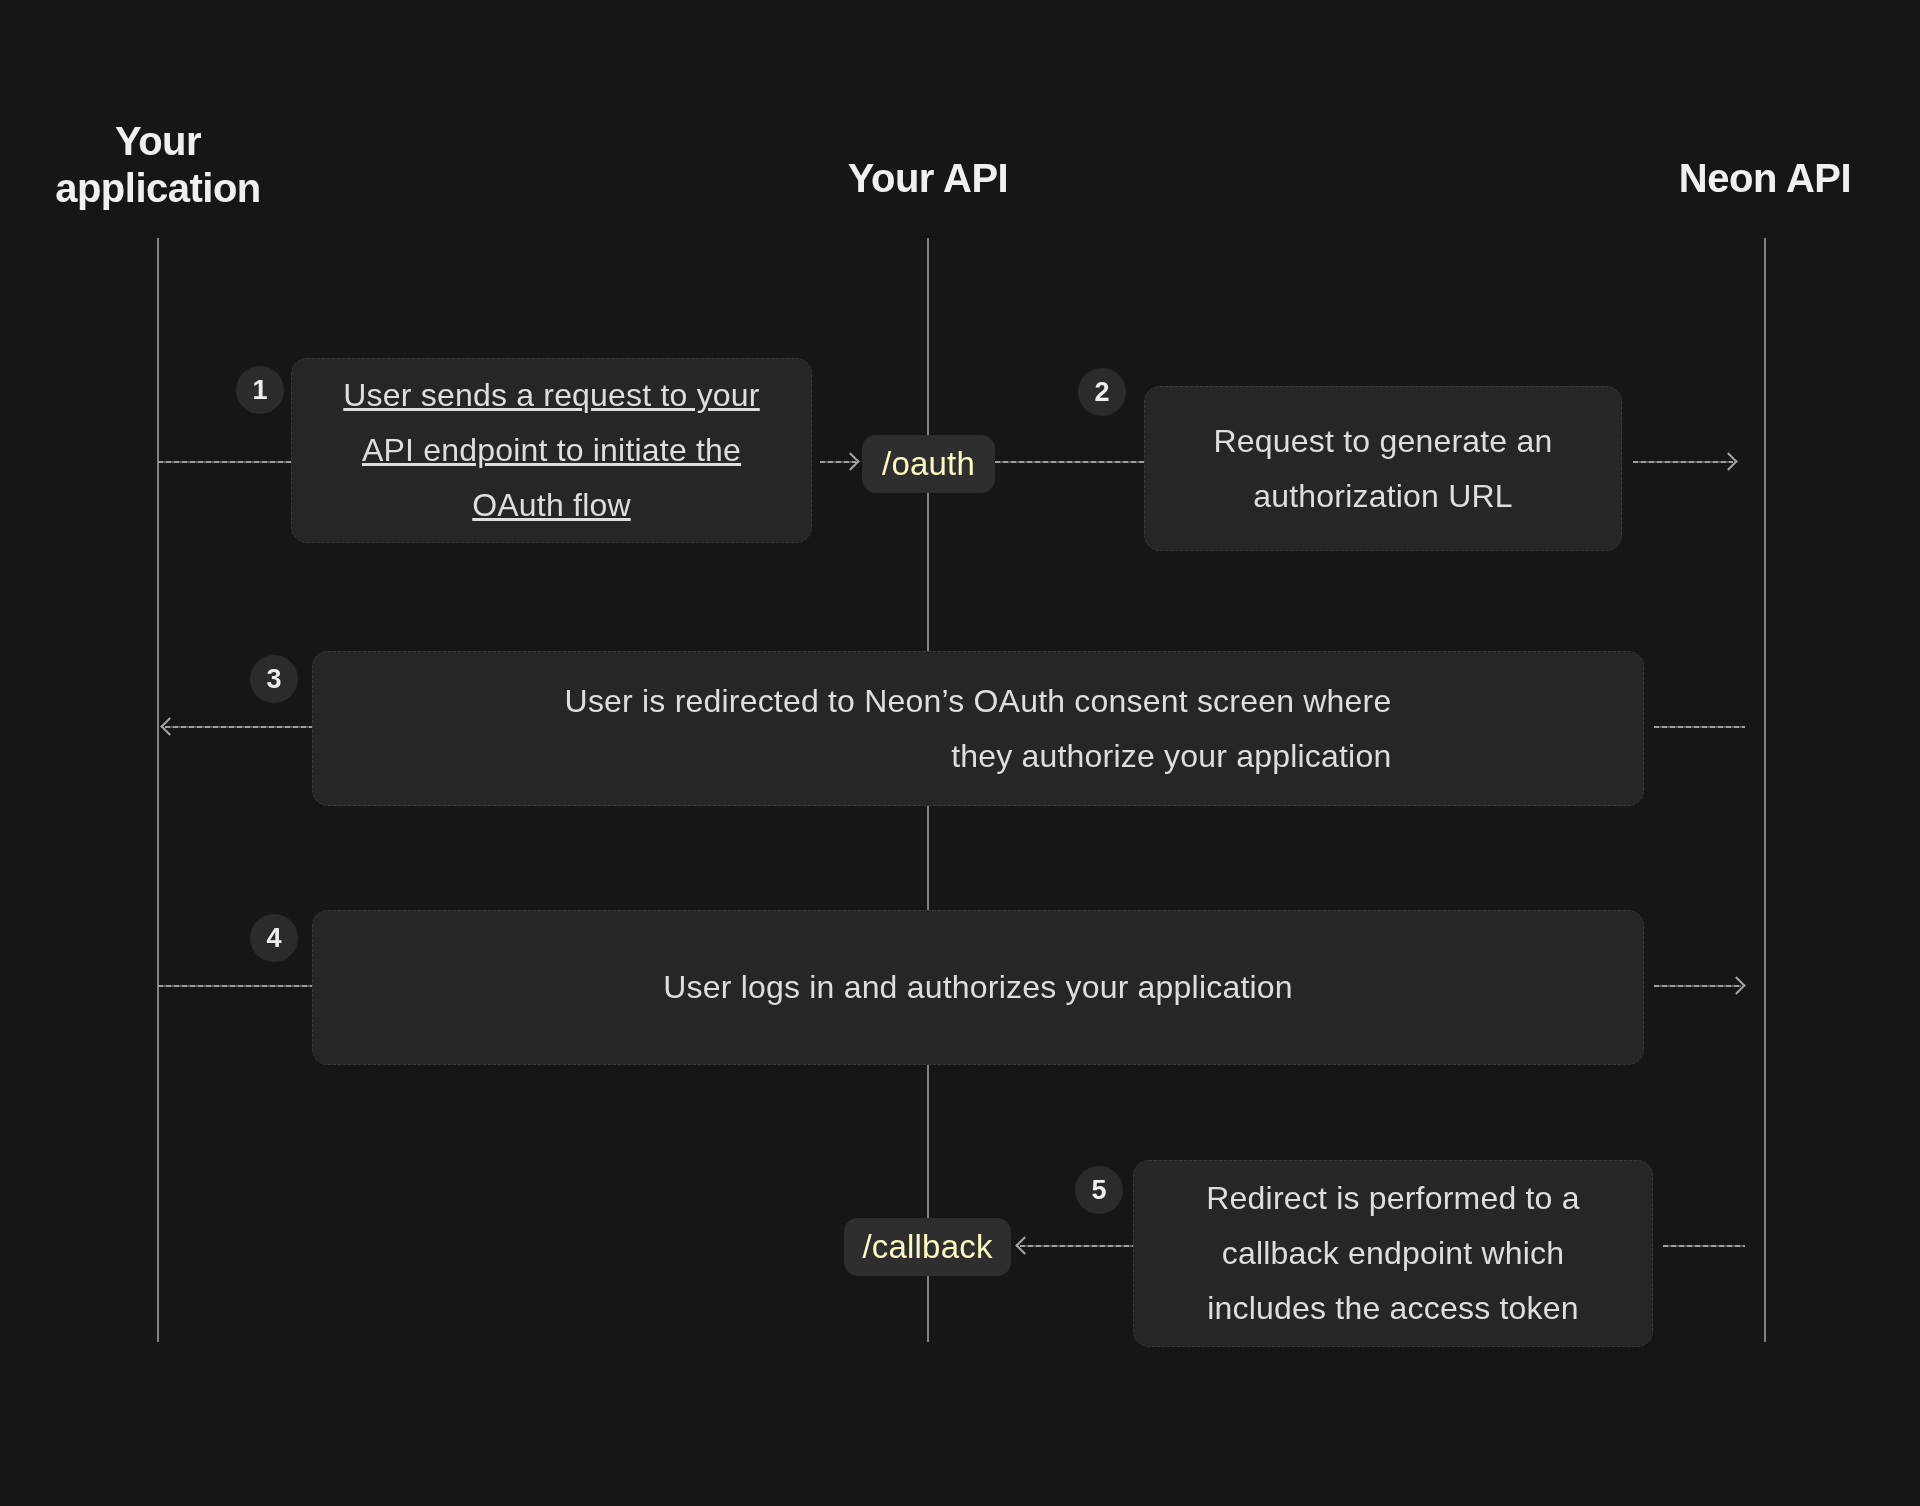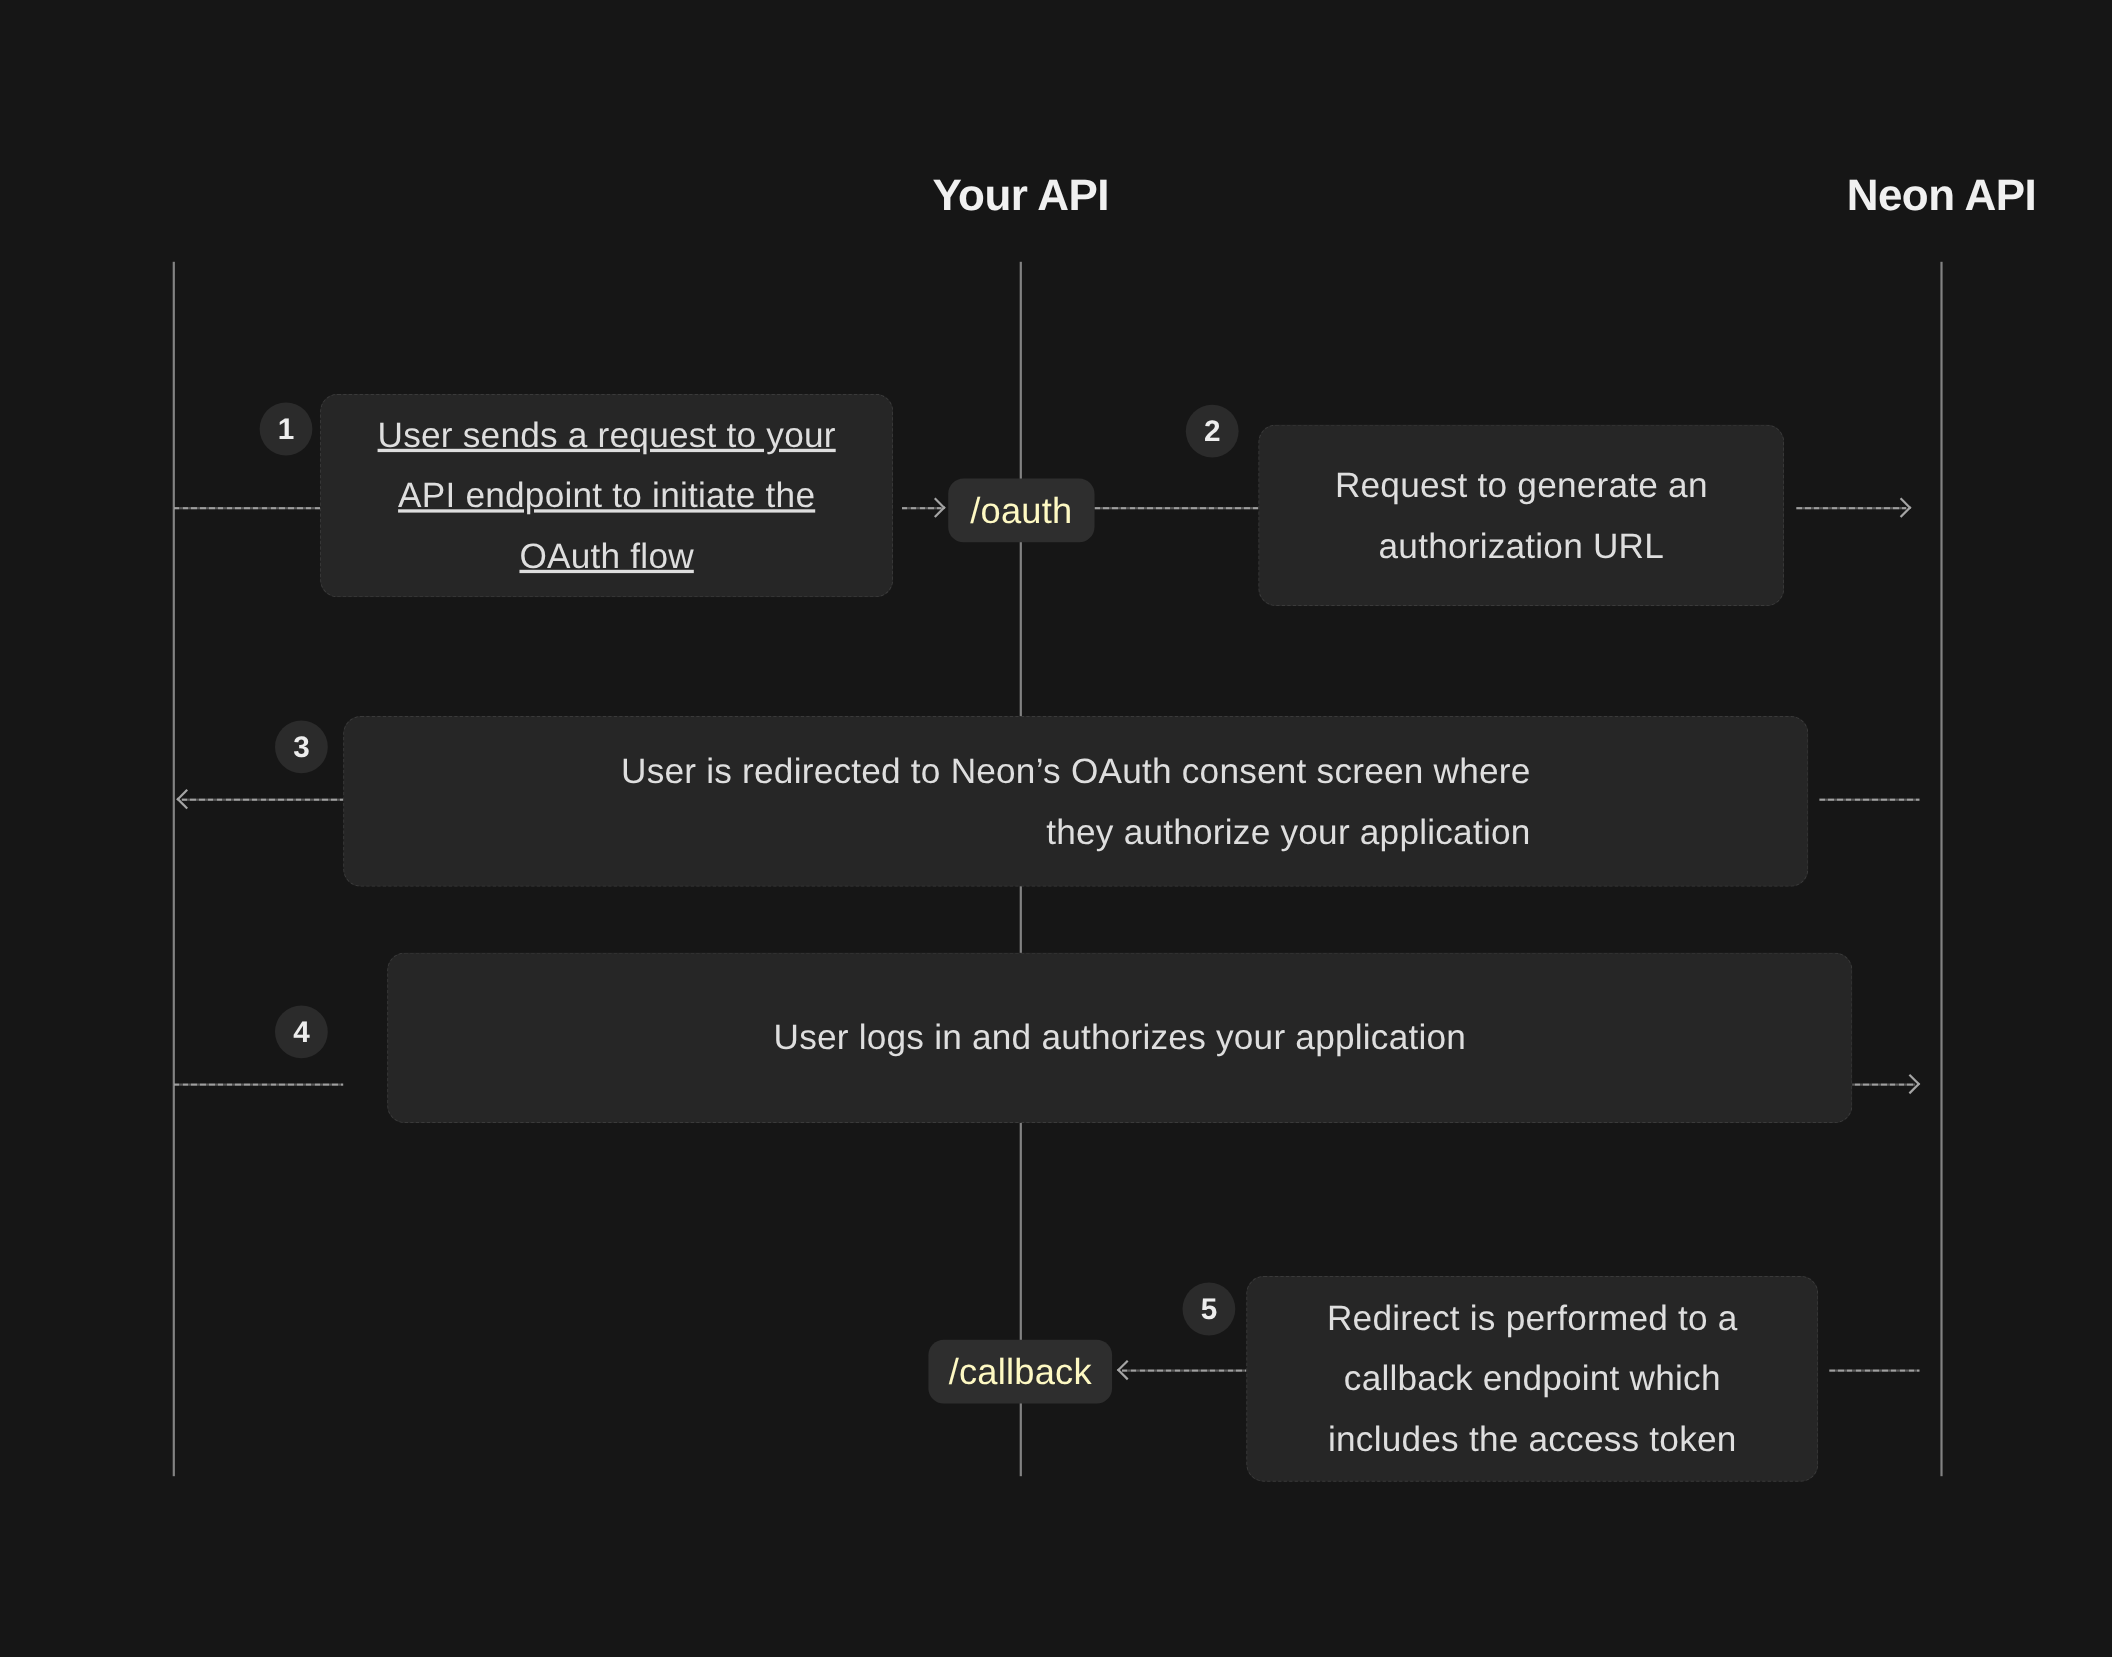--- a/index.html
+++ b/index.html
@@ -44,20 +44,22 @@
     position:absolute; background:#2e2e2e; border-radius:14px; z-index:3;
     display:flex; align-items:center; justify-content:center;
     color:#fef9c3; font-size:33px; letter-spacing:0.2px;
   }
 </style>
 </head>
 <body>
 
 <div id="canvas">
 
+  <div class="participant-title" style="left:8px; top:118px; width:300px;">Your
+application</div>
   <div class="participant-title" style="left:778px; top:155px; width:300px;">Your API</div>
   <div class="participant-title" style="left:1615px; top:155px; width:300px;text-align:center;">Neon API</div>
 
   <div class="lifeline" style="left:157px;"></div>
   <div class="lifeline" style="left:927px;"></div>
   <div class="lifeline" style="left:1764px;"></div>
 
   <div class="msg-line" style="left:158px; top:461px; width:133px;"></div>
   <div class="msg-line" style="left:820px; top:461px; width:36px;"></div>
   <div class="chev right" style="left:844px; top:455px;"></div>
@@ -78,21 +80,21 @@
 
   <div class="chev left" style="left:163px; top:720px;"></div>
   <div class="msg-line" style="left:165px; top:726px; width:147px;"></div>
   <div class="badge" style="left:250px; top:655px;">3</div>
   <div class="step-box" style="left:312px; top:651px; width:1332px; height:155px;text-align:right;">User is redirected to Neon’s OAuth consent screen where
 they authorize your application</div>
   <div class="msg-line" style="left:1654px; top:726px; width:91px;"></div>
 
   <div class="msg-line" style="left:158px; top:985px; width:154px;"></div>
   <div class="badge" style="left:250px; top:914px;">4</div>
-  <div class="step-box" style="left:312px; top:866px; width:1332px; height:155px;margin-left:40px;">User logs in and authorizes your application</div>
+  <div class="step-box" style="left:312px; top:910px; width:1332px; height:155px;">User logs in and authorizes your application</div>
   <div class="msg-line" style="left:1654px; top:985px; width:87px;"></div>
   <div class="chev right" style="left:1730px; top:979px;"></div>
 
   <div class="chev left" style="left:1018px; top:1239px;"></div>
   <div class="msg-line" style="left:1020px; top:1245px; width:113px;"></div>
   <div class="endpoint-pill" style="left:844px; top:1218px; width:167px; height:58px;text-align:right;">/callback</div>
   <div class="badge" style="left:1075px; top:1166px;">5</div>
   <div class="step-box" style="left:1133px; top:1160px; width:520px; height:187px;">Redirect is performed to a
 callback endpoint which
 includes the access token</div>

